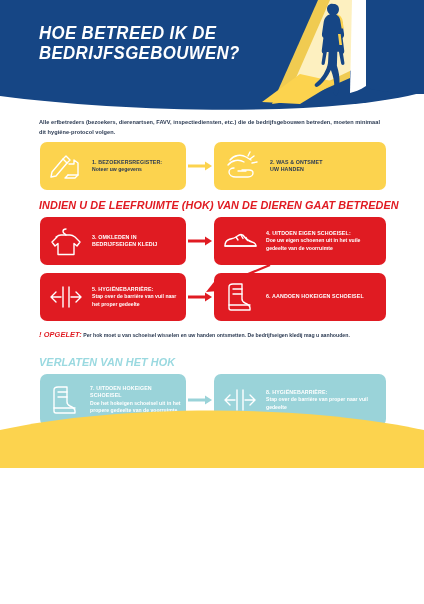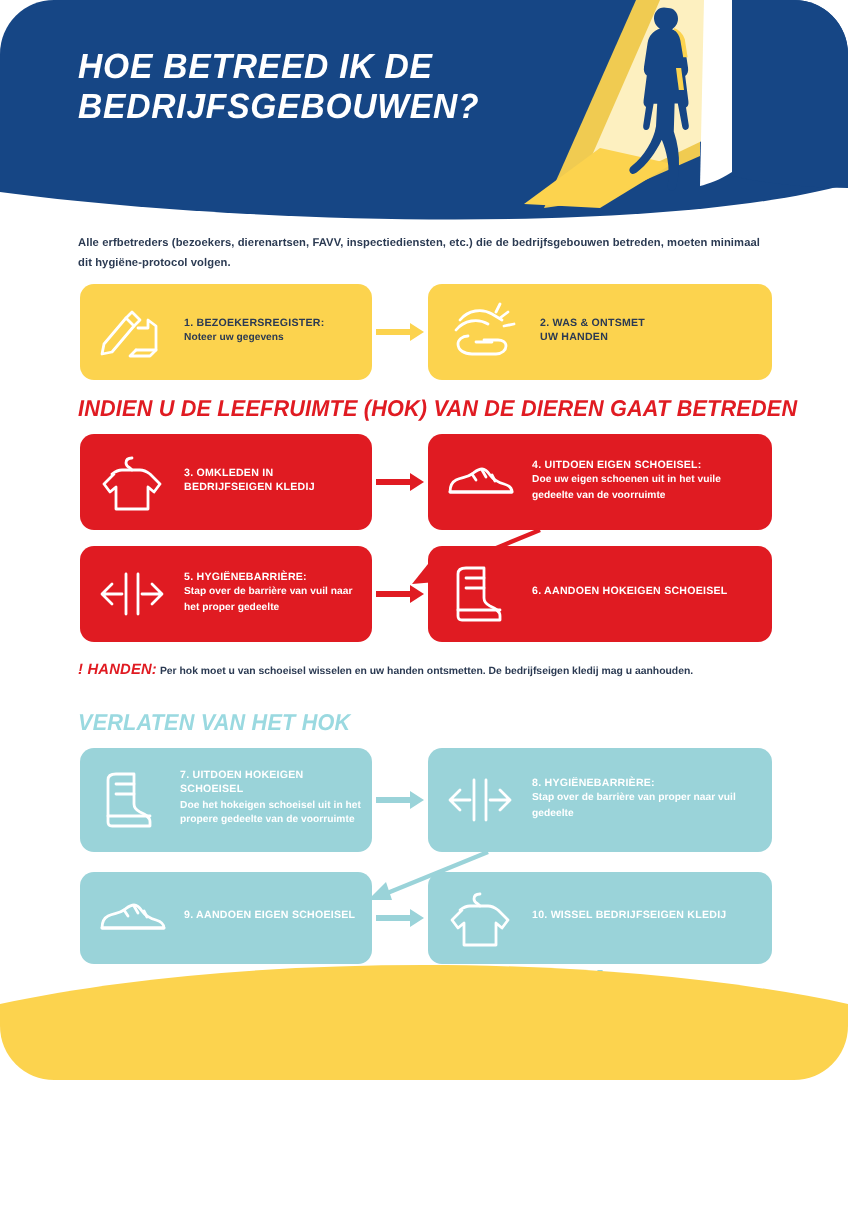--- a/index.html
+++ b/index.html
@@ -2,21 +2,21 @@
 <html><head>
 <meta charset="utf-8">
 <style>
   * { box-sizing: border-box; margin: 0; padding: 0; }
   html, body {
     width: 424px; height: 604px;
     background: #ffffff;
     font-family: "Liberation Sans", sans-serif;
     overflow: hidden;
   }
-  .page { position: relative; width: 424px; height: 540px; background: #fff; overflow: hidden; border-radius: 27px; }
+  .page { position: relative; width: 424px; height: 468px; background: #fff; overflow: hidden; }
 
   
   .header { position: absolute; left: 0; top: 0; width: 424px; height: 112px; overflow: hidden; }
   .header svg { position: absolute; left: 0; top: 0; }
   .header-title {
     position: absolute; left: 39px; top: 23px;
     color: #ffffff;
     font-size: 17.5px;
     font-weight: bold;
     font-style: italic;
@@ -244,21 +244,21 @@
           <path d="M8,8 h9 M8,13 h9"></path>
         </g>
       </svg>
     </div>
     <div class="box-text">
       <div class="box-title">6. AANDOEN HOKEIGEN SCHOEISEL</div>
     </div>
   </div>
 
   <div class="warn">
-    <span class="w-lead">! HANDEN:</span><span> Per hok moet u van schoeisel wisselen en uw handen ontsmetten. De bedrijfseigen kledij mag u aanhouden.</span>
+    <span class="w-lead">! OPGELET:</span><span> Per hok moet u van schoeisel wisselen en uw handen ontsmetten. De bedrijfseigen kledij mag u aanhouden.</span>
   </div>
 
   <div class="sec-head teal">VERLATEN VAN HET HOK</div>
 
   <div class="box teal" style="left:40px; top:374px; width:146px; height:52px;">
     <div class="box-icon" style="width:50px;">
       <svg width="30" height="32" viewBox="0 0 30 32">
         <g fill="none" stroke="#ffffff" stroke-width="1.4" stroke-linecap="round" stroke-linejoin="round">
           <path d="M8,3 h9 v15 c0,2 1,3 3,4 c3,1.3 5,2.5 5,5 v2 H6 c-1.2,0 -2,-0.8 -2,-2 V6 c0,-2 1.5,-3 4,-3 Z"></path>
           <path d="M4,24 h21"></path>

